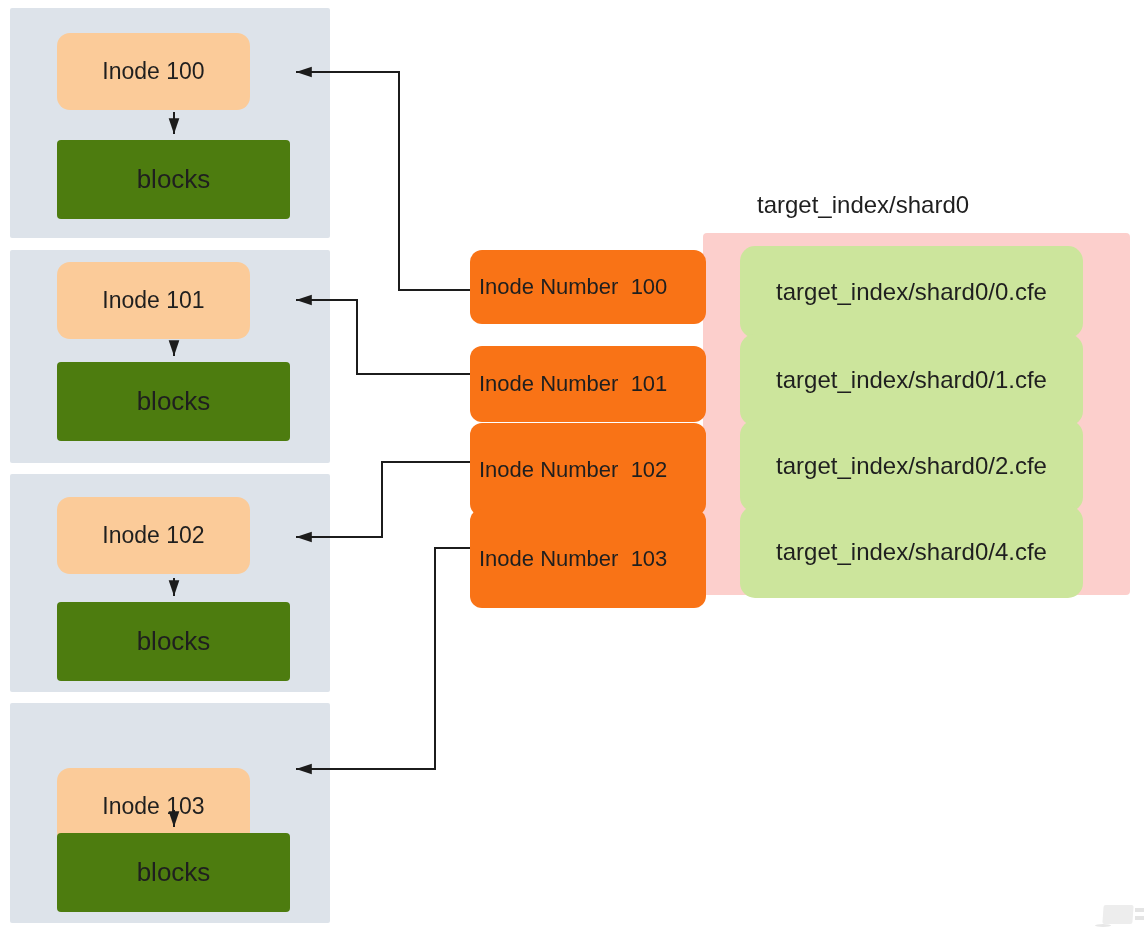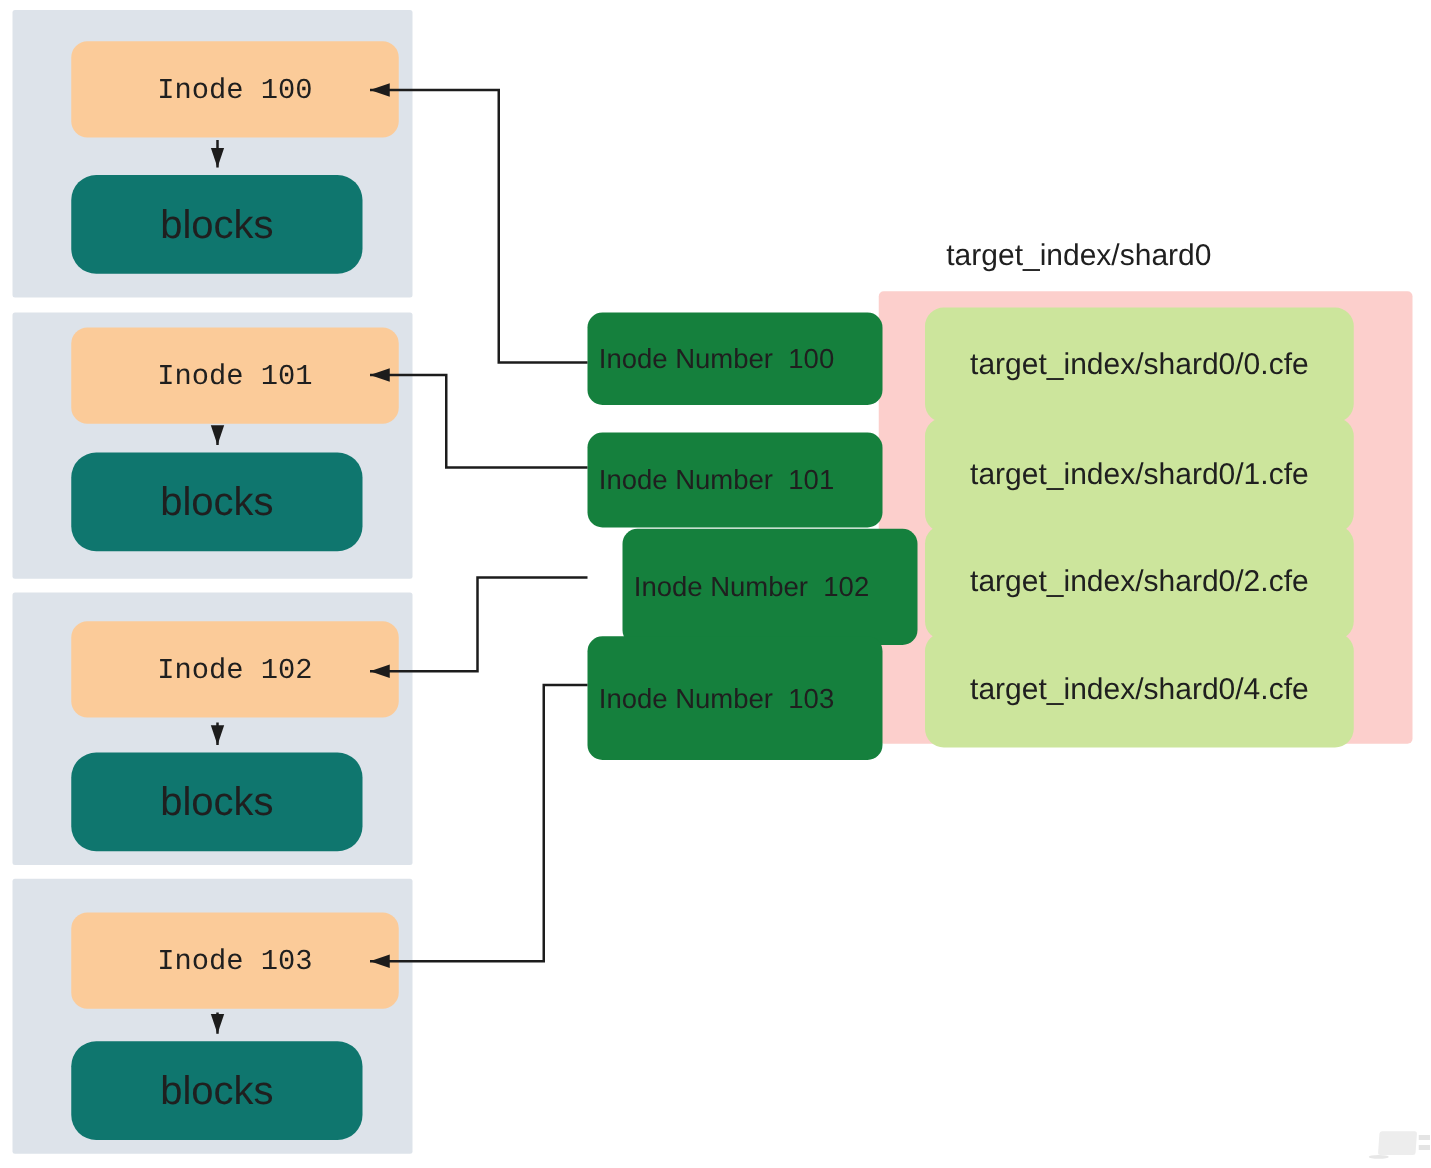--- a/index.html
+++ b/index.html
@@ -22,40 +22,39 @@
   .box {
     position: absolute;
     display: flex;
     align-items: center;
     justify-content: center;
     box-sizing: border-box;
     white-space: pre;
   }
   .inode-box {
     left: 57px;
-    width: 262px;
+    width: 193px;
     height: 77px;
     background: #fbcb99;
     border-radius: 13px;
     font-size: 23px;
-    font-family: Liberation Mono, monospace;
   }
   .blocks-box {
     left: 57px;
     width: 233px;
     height: 79px;
-    background: #0f766e;
-    border-radius: 20px;
-    font-size: 32px;
+    background: #4d7c0f;
+    border-radius: 4px;
+    font-size: 26px;
   }
   .mid-box {
     left: 470px;
     width: 236px;
     height: 76px;
-    background: #15803d;
+    background: #f97316;
     border-radius: 12px;
     font-size: 22px;
     justify-content: flex-start;
     padding-left: 9px;
     z-index: 2;
   }
   .shard-panel {
     position: absolute;
     left: 703px;
     top: 233px;
@@ -109,30 +108,30 @@
 <div class="canvas">
 
   <div class="lc" style="top:8px;   height:230px;"></div>
   <div class="lc" style="top:250px; height:213px;"></div>
   <div class="lc" style="top:474px; height:218px;"></div>
   <div class="lc" style="top:703px; height:220px;"></div>
 
   <div class="box inode-box" style="top:33px;">Inode 100</div>
   <div class="box inode-box" style="top:262px;">Inode 101</div>
   <div class="box inode-box" style="top:497px;">Inode 102</div>
-  <div class="box inode-box" style="top:730px;">Inode 103</div>
+  <div class="box inode-box" style="top:768px;">Inode 103</div>
 
   <div class="box blocks-box" style="top:140px;">blocks</div>
   <div class="box blocks-box" style="top:362px;">blocks</div>
   <div class="box blocks-box" style="top:602px;">blocks</div>
   <div class="box blocks-box" style="top:833px;">blocks</div>
 
   <div class="box mid-box" style="top:250px; height:74px;">Inode Number  100</div>
   <div class="box mid-box" style="top:346px;text-align:center;">Inode Number  101</div>
-  <div class="box mid-box" style="top:423px; height:93px;margin-left:28px;">Inode Number  102</div>
+  <div class="box mid-box" style="top:423px; height:93px;">Inode Number  102</div>
   <div class="box mid-box" style="top:509px; height:99px;">Inode Number  103</div>
 
   <div class="shard-title">target_index/shard0</div>
   <div class="shard-panel"></div>
   <div class="box file-box" style="top:246px;">target_index/shard0/0.cfe</div>
   <div class="box file-box" style="top:334px;text-align:center;">target_index/shard0/1.cfe</div>
   <div class="box file-box" style="top:420px;">target_index/shard0/2.cfe</div>
   <div class="box file-box" style="top:506px;">target_index/shard0/4.cfe</div>
 
   <svg class="connectors" xmlns="http://www.w3.org/2000/svg">

